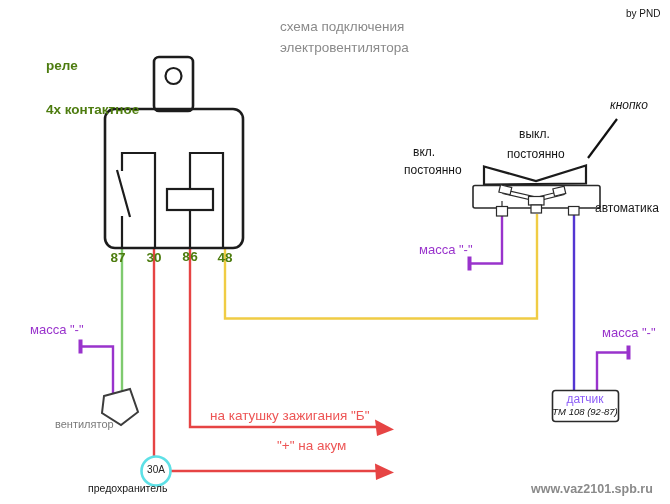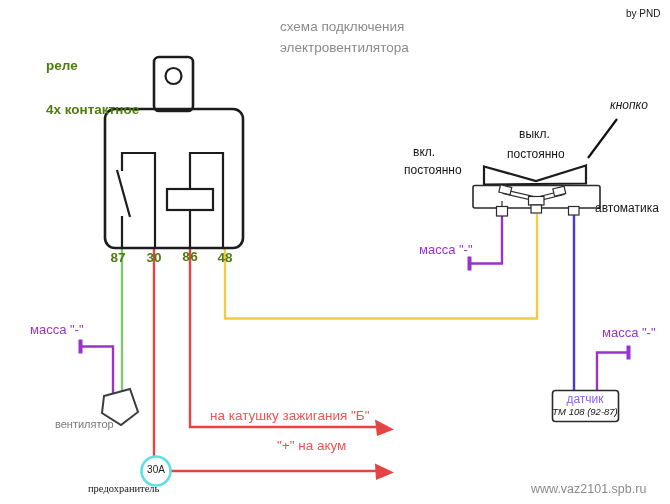--- a/index.html
+++ b/index.html
@@ -102,19 +102,19 @@
   <div class="t purple" style="left:30px;top:322px;">масса "-"</div>
   <div class="t purple" style="left:419px;top:242px;">масса "-"</div>
   <div class="t purple" style="left:602px;top:325px;">масса "-"</div>
 
   <div class="t" style="left:55px;top:418px;color:#7a7a7a;font-size:11px;">вентилятор</div>
 
   <div class="t red" style="left:210px;top:408px;">на катушку зажигания "Б"</div>
   <div class="t red" style="left:277px;top:438px;">"+" на акум</div>
 
   <div class="t center" style="left:156px;top:464px;font-size:10px;color:#222;">30А</div>
-  <div class="t small" style="left:88px;top:482px;font-family:Liberation Serif, serif;">предохранитель</div>
+  <div class="t small" style="left:88px;top:482px;">предохранитель</div>
 
   <div class="t center" style="left:585px;top:392px;font-size:12px;color:#8b5cf6;">датчик</div>
   <div class="t center" style="left:585px;top:406px;font-size:9.5px;color:#111;font-style:italic;">ТМ 108 (92-87)</div>
 
-  <div class="t" style="left:531px;top:482px;font-size:12.5px;color:#8a8a8a;">www.vaz2101.spb.ru</div>
+  <div class="t" style="left:531px;top:482px;font-size:12.5px;color:#8a8a8a;font-weight:bold;">www.vaz2101.spb.ru</div>
 </div>
 
 </body></html>

